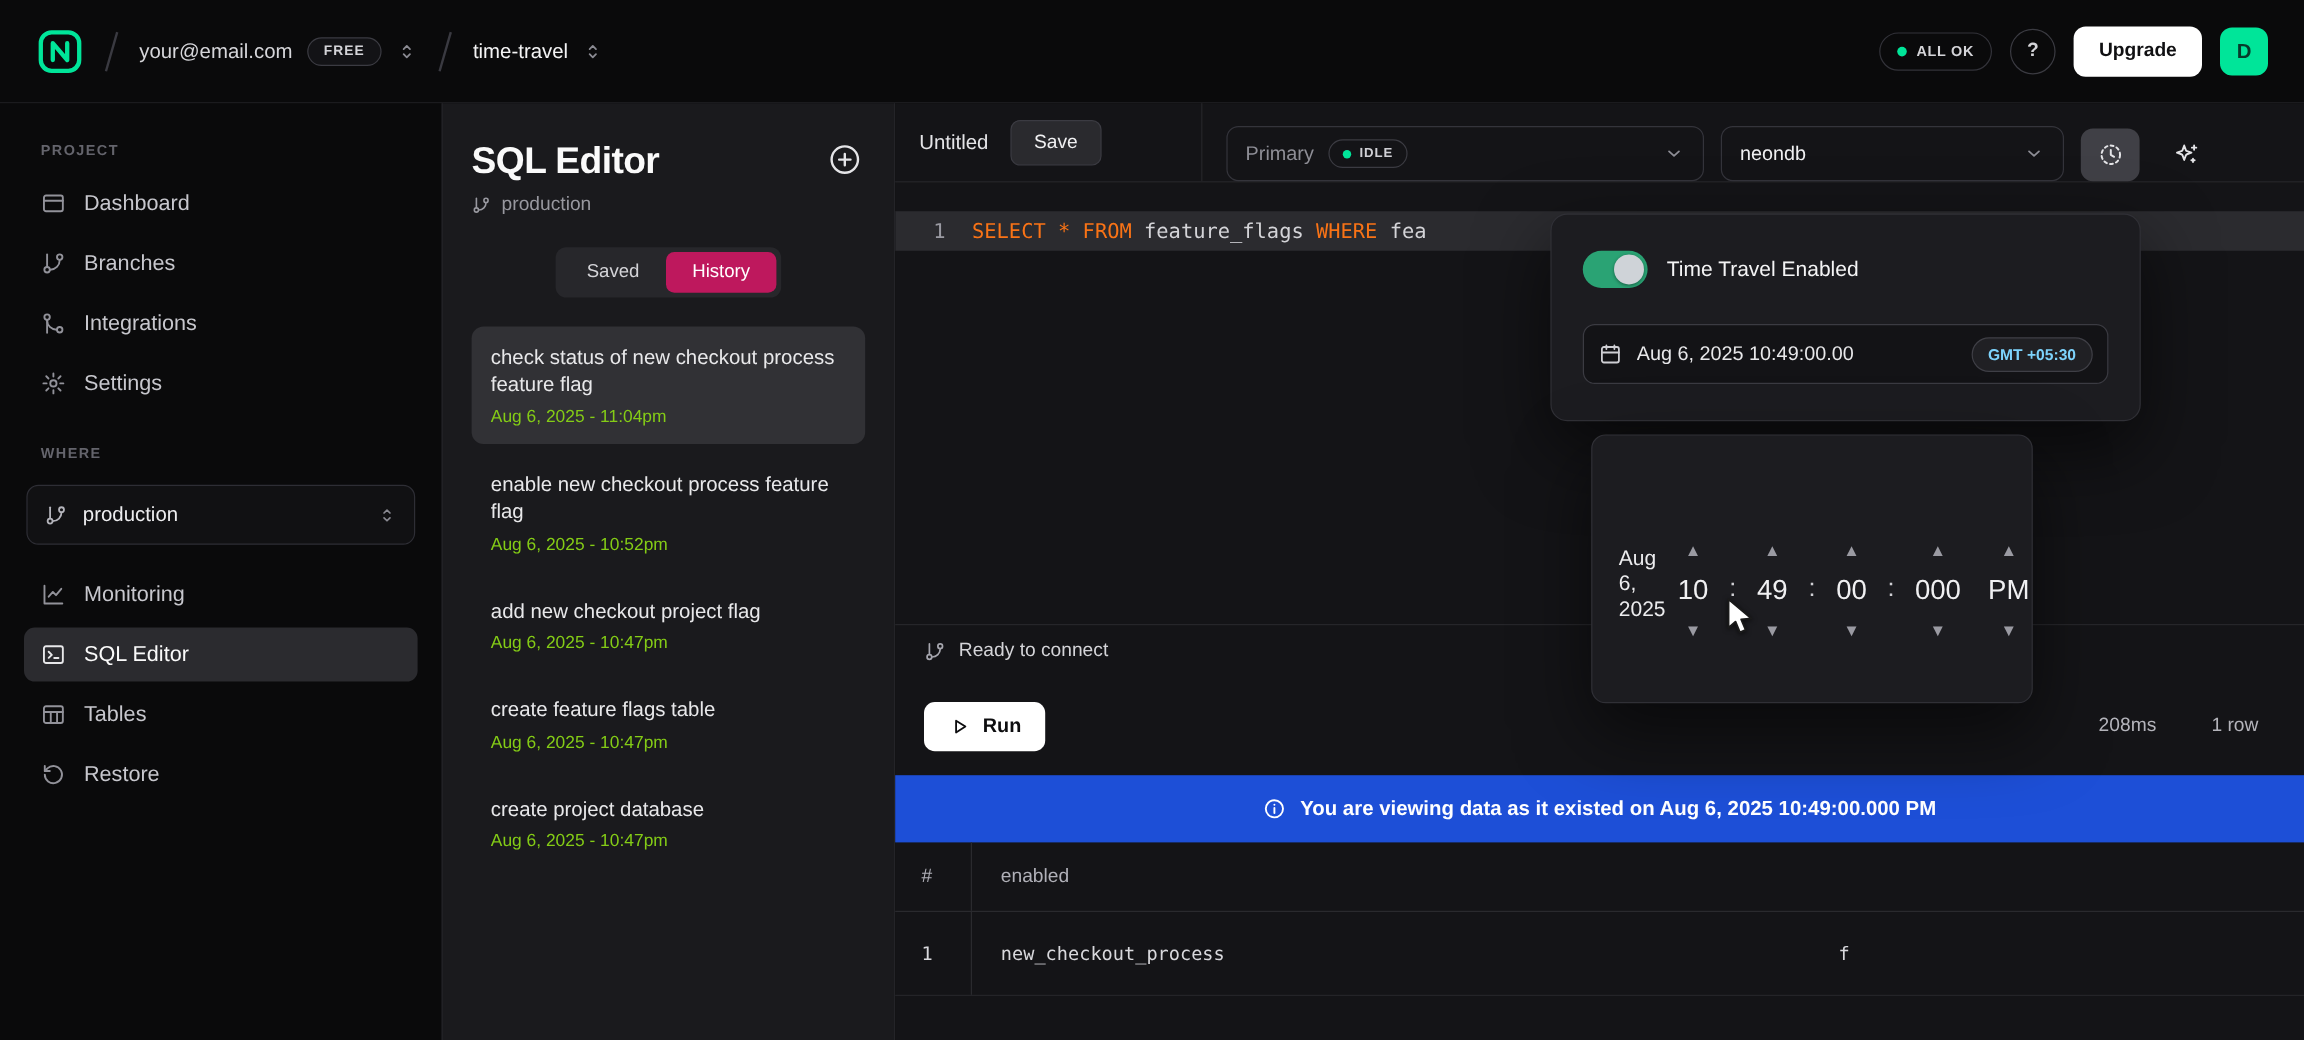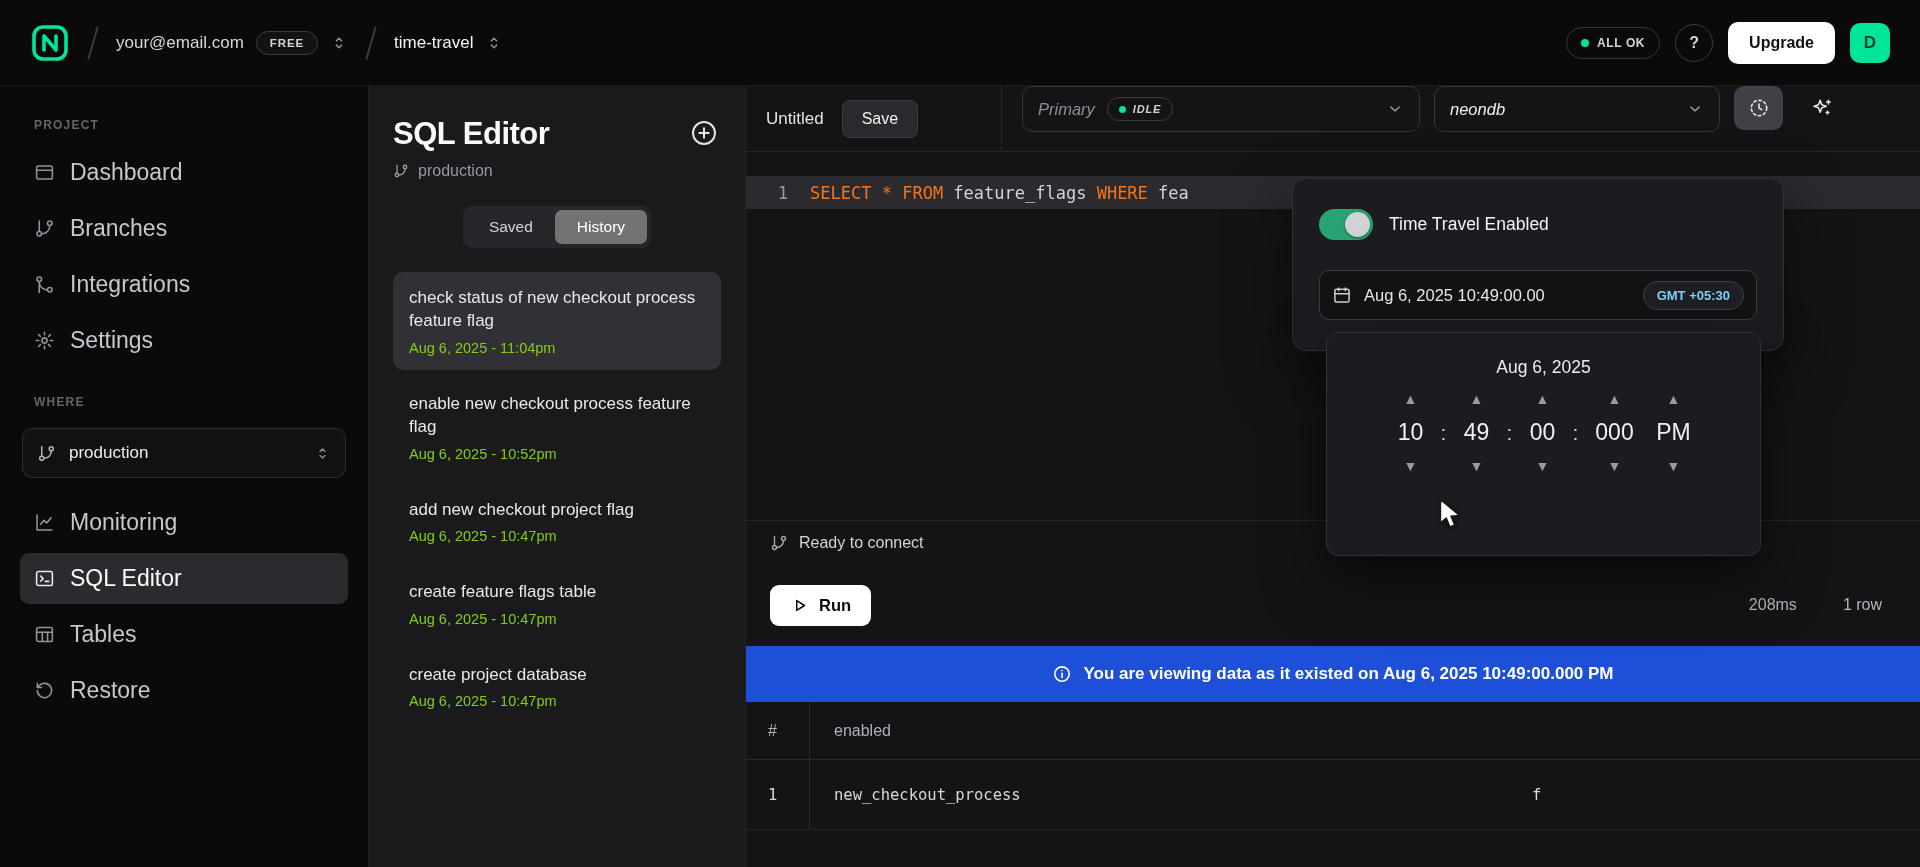--- a/index.html
+++ b/index.html
@@ -30,48 +30,48 @@
   .upgrade-btn { background: #fff; color: #101012; font-size: 16px; font-weight: 600; border: none; border-radius: 10px; padding: 12px 21px; }
   .avatar { width: 40px; height: 40px; border-radius: 10px; background: #00e599; color: #073b2b; display: flex; align-items: center; justify-content: center; font-weight: 700; font-size: 17px; }
 
   
   .main { display: flex; height: 781px; }
 
   
   .sidebar { width: 368px; padding: 24px 20px; display: flex; flex-direction: column; gap: 5px; flex-shrink: 0; }
   .section-label { font-size: 12px; font-weight: 700; letter-spacing: 1.2px; color: #64646c; padding: 8px 14px 10px; }
   .section-label.second { margin-top: 16px; }
-  .nav-item { display: flex; align-items: center; gap: 15px; padding: 12px 14px; border-radius: 9px; font-size: 23px; color: #c7c7cd; }
+  .nav-item { display: flex; align-items: center; gap: 15px; padding: 12px 14px; border-radius: 9px; font-size: 18px; color: #c7c7cd; }
   .nav-item svg { color: #92929a; flex-shrink: 0; }
   .nav-item.active { background: #2b2b2f; color: #fafafa; }
   .nav-item.active svg { color: #e8e8ea; }
   .branch-select { margin: 4px 2px 14px; border: 1px solid #2e2e35; background: #111113; border-radius: 10px; height: 50px; display: flex; align-items: center; padding: 0 14px; gap: 13px; font-size: 17px; color: #ededef; }
   .branch-select .caret { margin-left: auto; }
 
   
   .history-panel { width: 378px; background: #1a1a1d; border-left: 1px solid #242428; border-right: 1px solid #242428; padding: 30px 24px 0; display: flex; flex-direction: column; overflow: hidden; flex-shrink: 0; }
   .hp-title-row { display: flex; justify-content: space-between; align-items: flex-start; }
   .hp-title { font-size: 31px; font-weight: 700; color: #fafafa; letter-spacing: -.5px; }
   .icon-btn-ghost { background: transparent; border: none; color: #e4e4e7; padding: 2px; }
   .hp-branch { display: flex; gap: 9px; align-items: center; color: #98989f; font-size: 16px; margin-top: 10px; }
   .tabs { display: flex; background: #27272b; border-radius: 9px; padding: 4px; margin: 26px auto 24px; }
   .tab { font-size: 15.5px; color: #d4d4d8; padding: 8px 22px; border-radius: 7px; background: transparent; border: none; }
-  .tab.active { background: #737373; color: #fff; }
+  .tab.active { background: #be185d; color: #fff; }
   .h-item { padding: 14px 16px; border-radius: 10px; margin-bottom: 8px; }
   .h-item.selected { background: #313135; }
   .h-item-title { font-size: 17px; color: #e8e8ea; line-height: 1.38; }
   .h-item-date { font-size: 14.5px; color: #84cc16; margin-top: 7px; }
 
   
   .editor { flex: 1; display: flex; flex-direction: column; background: #141417; min-width: 0; }
   .toolbar { height: 66px; display: flex; align-items: stretch; border-bottom: 1px solid #26262a; flex-shrink: 0; }
   .toolbar-left { width: 256px; display: flex; align-items: center; gap: 18px; padding: 0 20px; border-right: 1px solid #26262a; flex-shrink: 0; }
   .untitled { font-size: 17px; color: #e4e4e7; }
   .save-btn { background: #2a2a2e; border: 1px solid #3b3b42; color: #f0f0f2; font-size: 16px; border-radius: 8px; padding: 9px 19px; }
-  .toolbar-right { flex: 1; display: flex; align-items: flex-start; gap: 14px; padding: 0 26px 0 20px; font-style: italic; }
+  .toolbar-right { flex: 1; display: flex; align-items: flex-end; gap: 14px; padding: 0 26px 0 20px; }
   .select { border: 1px solid #34343b; border-radius: 10px; height: 46px; display: flex; align-items: center; padding: 0 15px; gap: 12px; background: #141417; }
   .select .chev { margin-left: auto; color: #8e8e96; }
   .select.compute { flex: 1; max-width: 398px; color: #8e8e96; font-size: 16.5px; }
   .idle-pill { display: flex; align-items: center; gap: 7px; border: 1px solid #3b3b42; border-radius: 999px; padding: 5px 11px; font-size: 11px; font-weight: 700; letter-spacing: .8px; color: #d0d0d5; }
   .idle-pill .dot-green { width: 7px; height: 7px; }
   .select.db { width: 286px; color: #f0f0f2; font-size: 16.5px; }
   .tool-btn { width: 49px; height: 44px; border-radius: 10px; display: flex; align-items: center; justify-content: center; color: #e4e4e7; background: transparent; border: none; flex-shrink: 0; }
   .tool-btn.active { background: #404046; }
 
   .code-area { height: 368px; position: relative; font-family: "DejaVu Sans Mono", monospace; font-size: 17px; padding-top: 24px; flex-shrink: 0; overflow: hidden; }
@@ -100,21 +100,21 @@
   .tt-popup { position: absolute; left: 1292px; top: 178px; width: 492px; border-radius: 14px; background: #1c1c20; border: 1px solid #303036; box-shadow: 0 24px 60px rgba(0,0,0,.55); padding: 30px 26px; z-index: 5; }
   .tt-row1 { display: flex; align-items: center; gap: 16px; }
   .toggle { width: 54px; height: 31px; border-radius: 999px; background: #2aa374; position: relative; border: none; flex-shrink: 0; }
   .toggle-knob { position: absolute; right: 3px; top: 3px; width: 25px; height: 25px; border-radius: 50%; background: #cfd3d8; box-shadow: 0 1px 3px rgba(0,0,0,.4); }
   .tt-label { font-size: 17.5px; color: #f4f4f5; }
   .dt-field { margin-top: 30px; height: 50px; border: 1px solid #3b3b42; border-radius: 10px; background: #131316; display: flex; align-items: center; gap: 12px; padding: 0 12px; }
   .dt-field svg { color: #cfcfd4; flex-shrink: 0; }
   .dt-value { font-size: 16.5px; color: #e8e8ea; white-space: nowrap; overflow: hidden; flex: 1; }
   .tz-badge { border: 1px solid #3f3f46; background: #202024; border-radius: 999px; padding: 6px 13px; font-size: 13px; font-weight: 700; color: #7dd3fc; white-space: nowrap; flex-shrink: 0; }
 
-  .picker { position: absolute; left: 1326px; top: 332px; width: 435px; height: 224px; background: #1c1c20; border: 1px solid #303036; border-radius: 12px; box-shadow: 0 24px 60px rgba(0,0,0,.55); z-index: 6; display: flex; flex-direction: column; align-items: center; padding: 24px 22px 0; }
+  .picker { position: absolute; left: 1326px; top: 362px; width: 368px; height: 224px; background: #1c1c20; border: 1px solid #303036; border-radius: 12px; box-shadow: 0 24px 60px rgba(0,0,0,.55); z-index: 6; display: flex; flex-direction: row; align-items: center; padding: 24px 22px 0; }
   .picker-title { font-size: 17.5px; color: #ececee; }
   .picker-grid { display: flex; align-items: center; margin-top: 10px; gap: 4px; }
   .unit { display: flex; flex-direction: column; align-items: center; gap: 9px; width: 46px; }
   .unit.ms { width: 58px; }
   .unit.mer { width: 52px; }
   .arrow { background: none; border: none; color: #9a9aa2; font-size: 14px; line-height: 1; padding: 4px; }
   .unit-val { font-size: 23px; color: #f0f0f2; }
   .colon { font-size: 21px; color: #cfcfd4; width: 12px; text-align: center; }
 
   .cursor { position: absolute; left: 1438px; top: 498px; z-index: 10; filter: drop-shadow(0 1px 2px rgba(0,0,0,.6)); }

